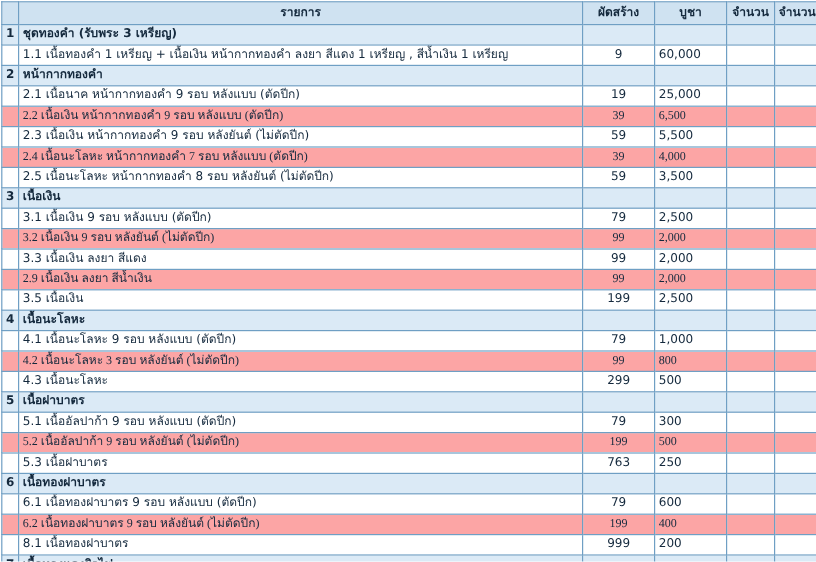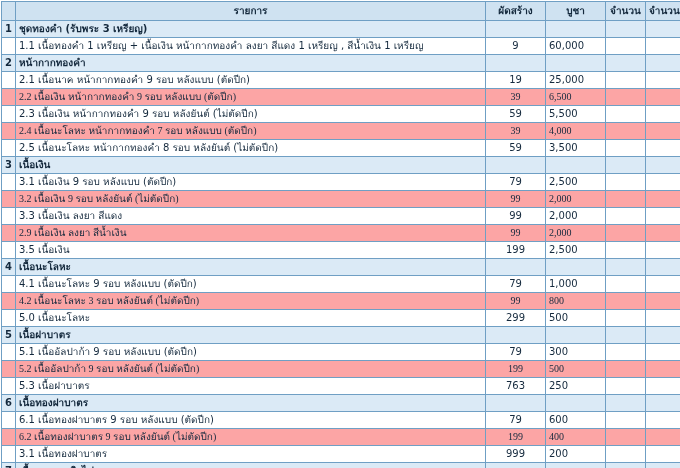--- a/index.html
+++ b/index.html
@@ -240,21 +240,21 @@
         <tr class="item-row row-h alt">
           <td class="num"></td>
           <td class="item">4.2 เนื้อนะโลหะ 3 รอบ หลังยันต์ (ไม่ตัดปีก)</td>
           <td class="made">99</td>
           <td class="price">800</td>
           <td class="qty"></td>
           <td class="total"></td>
         </tr>
         <tr class="item-row row-h">
           <td class="num"></td>
-          <td class="item">5.0 เนื้อนะโลหะ</td>
+          <td class="item">4.3 เนื้อนะโลหะ</td>
           <td class="made">299</td>
           <td class="price">500</td>
           <td class="qty"></td>
           <td class="total"></td>
         </tr>
         <tr class="group-row row-h">
           <td class="num">5</td>
           <td class="item">เนื้อฝาบาตร</td>
           <td class="made"></td>
           <td class="price"></td>
@@ -304,21 +304,21 @@
         <tr class="item-row row-h alt">
           <td class="num"></td>
           <td class="item">6.2 เนื้อทองฝาบาตร 9 รอบ หลังยันต์ (ไม่ตัดปีก)</td>
           <td class="made">199</td>
           <td class="price">400</td>
           <td class="qty"></td>
           <td class="total"></td>
         </tr>
         <tr class="item-row row-h">
           <td class="num"></td>
-          <td class="item">3.1 เนื้อทองฝาบาตร</td>
+          <td class="item">8.1 เนื้อทองฝาบาตร</td>
           <td class="made">999</td>
           <td class="price">200</td>
           <td class="qty"></td>
           <td class="total"></td>
         </tr>
         <tr class="group-row row-h">
           <td class="num">7</td>
           <td class="item">เนื้อทองแดงผิวไฟ</td>
           <td class="made"></td>
           <td class="price"></td>

